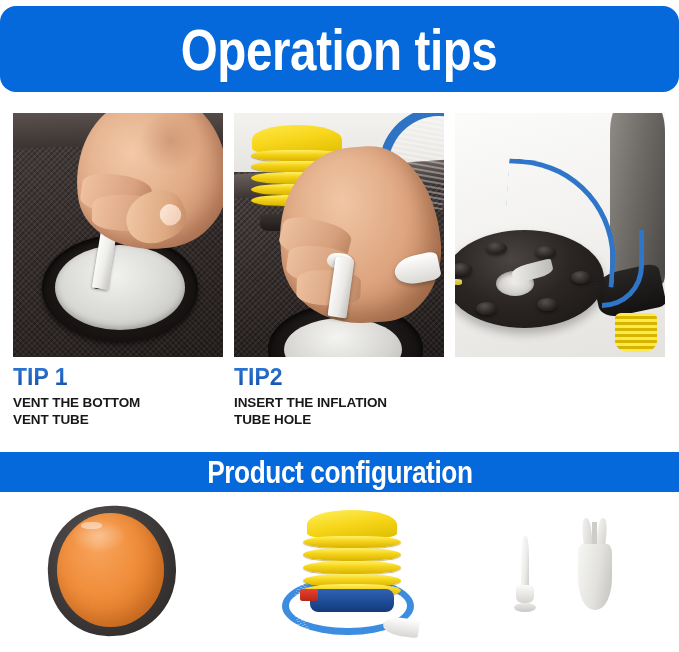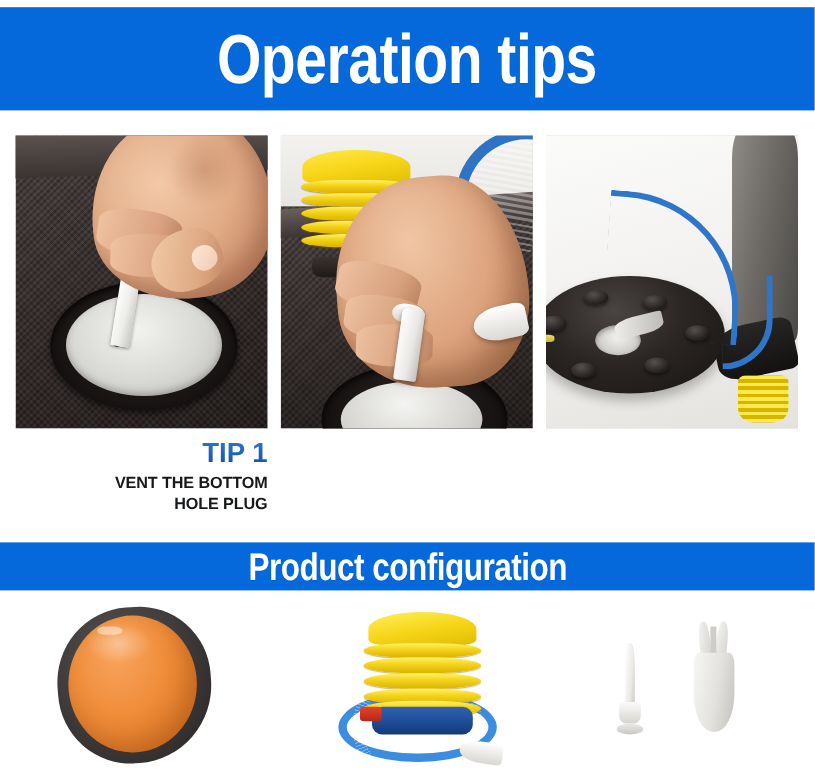--- a/index.html
+++ b/index.html
@@ -19,21 +19,21 @@
   }
   .banner-title {
     color: #ffffff;
     font-weight: 700;
     letter-spacing: -0.5px;
     transform: scaleX(0.82);
     transform-origin: center center;
     white-space: nowrap;
     text-shadow: 0 1px 0 rgba(0,0,0,0.07);
   }
-  #banner-top { top: 6px; height: 86px; }
+  #banner-top { top: 6px; height: 86px; border-radius: 16px; }
   #banner-top .banner-title { font-size: 58px; }
   #banner-bottom { top: 452px; height: 40px; }
   #banner-bottom .banner-title { font-size: 32px; }
 
   
   .tips-row {
     position: absolute; top: 113px; left: 13px;
     width: 653px; height: 244px;
     display: flex; gap: 11px;
   }
@@ -43,21 +43,21 @@
     overflow: hidden; position: relative;
     background: #cfcfcf;
   }
 
   
   .captions-row {
     position: absolute; top: 364px; left: 13px;
     width: 653px; height: 70px;
     display: flex; gap: 11px;
   }
-  .caption { width: 210px; text-align: right; }
+  .caption { width: 210px; text-align: left; }
   .tip-label {
     font-size: 23px; font-weight: 700; color: #1b5fc4;
     letter-spacing: 0px; line-height: 26px;
     background: linear-gradient(180deg, #2f7ad8 0%, #154ea8 100%);
     -webkit-background-clip: text; background-clip: text;
     -webkit-text-fill-color: transparent;
   }
   .tip-desc {
     margin-top: 4px;
     font-size: 13.5px; font-weight: 700; color: #16181a;
@@ -496,24 +496,31 @@
       </div>
     </div>
   </div>
 
   <div class="captions-row">
 
     <div class="caption">
       <div class="tip-label">TIP 1</div>
       <div class="tip-desc">
         <div>VENT THE BOTTOM</div>
-        <div>HOLE PLUG</div>
-      </div>
-    </div>
-
+        <div>VENT TUBE</div>
+      </div>
+    </div>
+
+    <div class="caption">
+      <div class="tip-label">TIP2</div>
+      <div class="tip-desc">
+        <div>INSERT THE INFLATION</div>
+        <div>TUBE HOLE</div>
+      </div>
+    </div>
 
   </div>
 
   <div class="banner" id="banner-bottom">
     <div class="banner-title">Product configuration</div>
   </div>
 
   <div class="config-row">
 
     <div class="config-cell" id="config-disc">

